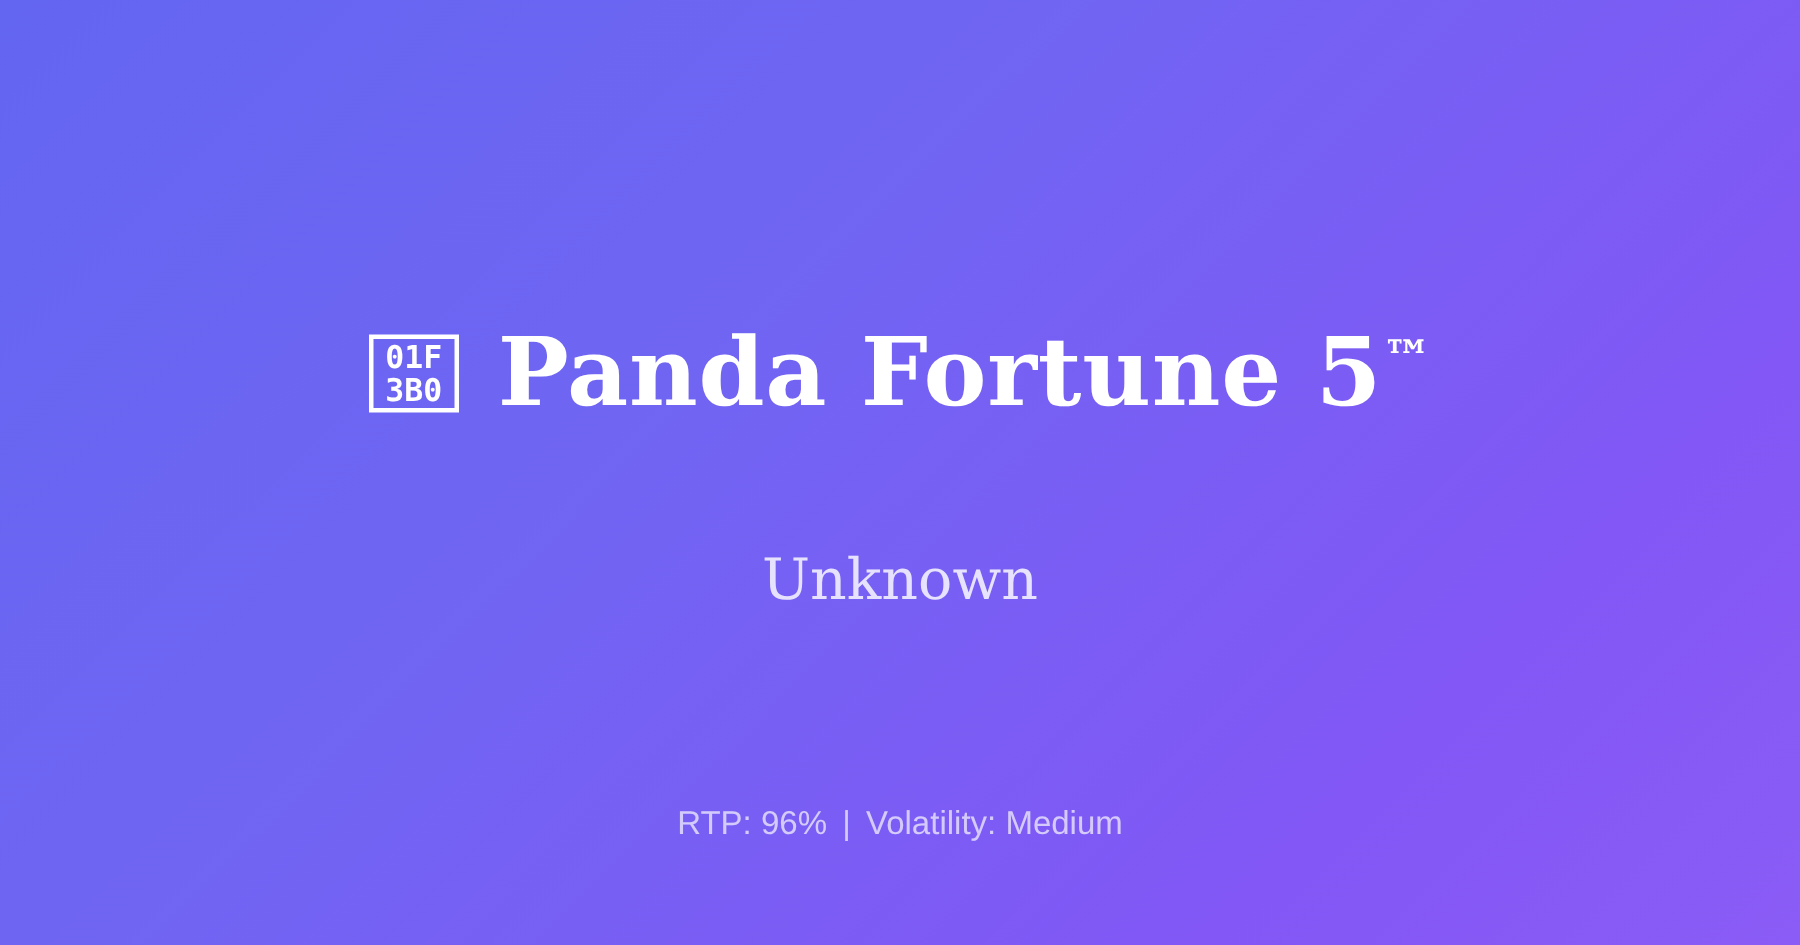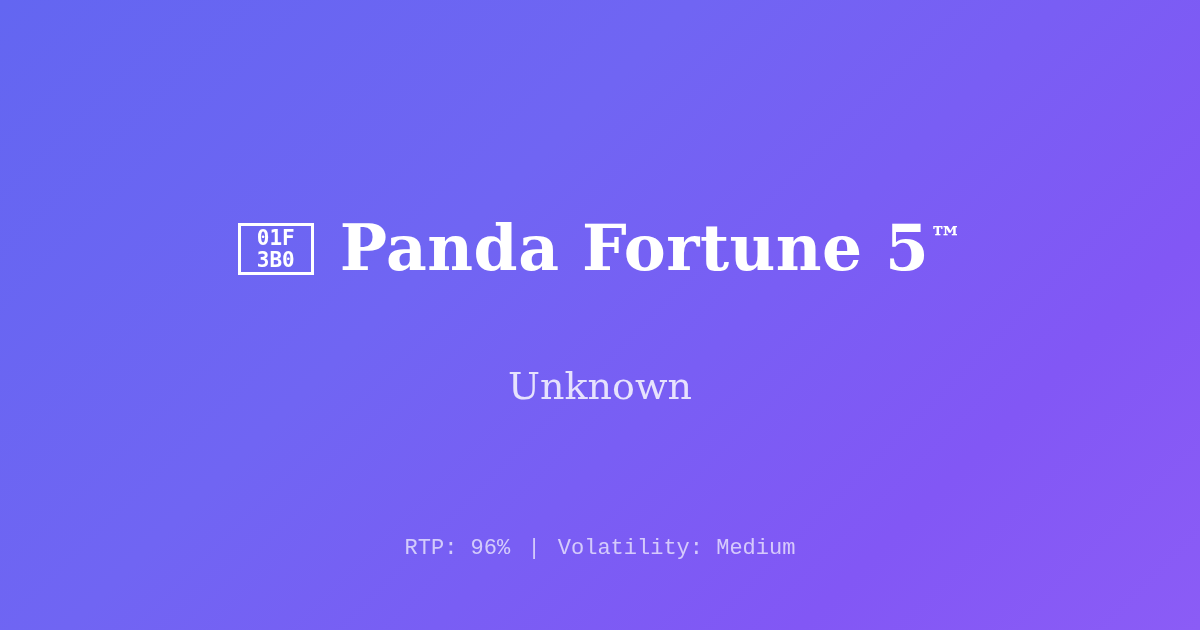--- a/index.html
+++ b/index.html
@@ -31,21 +31,21 @@
   .title-row {
     display: flex;
     align-items: center;
     justify-content: center;
     gap: 26px;
     margin-top: -46px;
   }
 
   .glyph-box {
     position: relative;
-    width: 76px;
+    width: 60px;
     height: 52px;
     box-sizing: border-box;
     border: 3px solid #ffffff;
     display: flex;
     flex-direction: column;
     align-items: center;
     justify-content: center;
     flex: 0 0 auto;
     line-height: 1;
   }
@@ -87,21 +87,21 @@
     white-space: nowrap;
   }
 
   
   .meta-line {
     position: absolute;
     left: 0;
     right: 0;
     bottom: 68px;
     text-align: center;
-    font-family: Liberation Mono, monospace;
+    font-family: Liberation Sans, sans-serif;
     font-weight: 400;
     font-size: 22px;
     line-height: 1.2;
     color: rgba(255, 255, 255, 0.68);
     white-space: nowrap;
   }
 
   .meta-sep {
     padding: 0 4px;
   }

